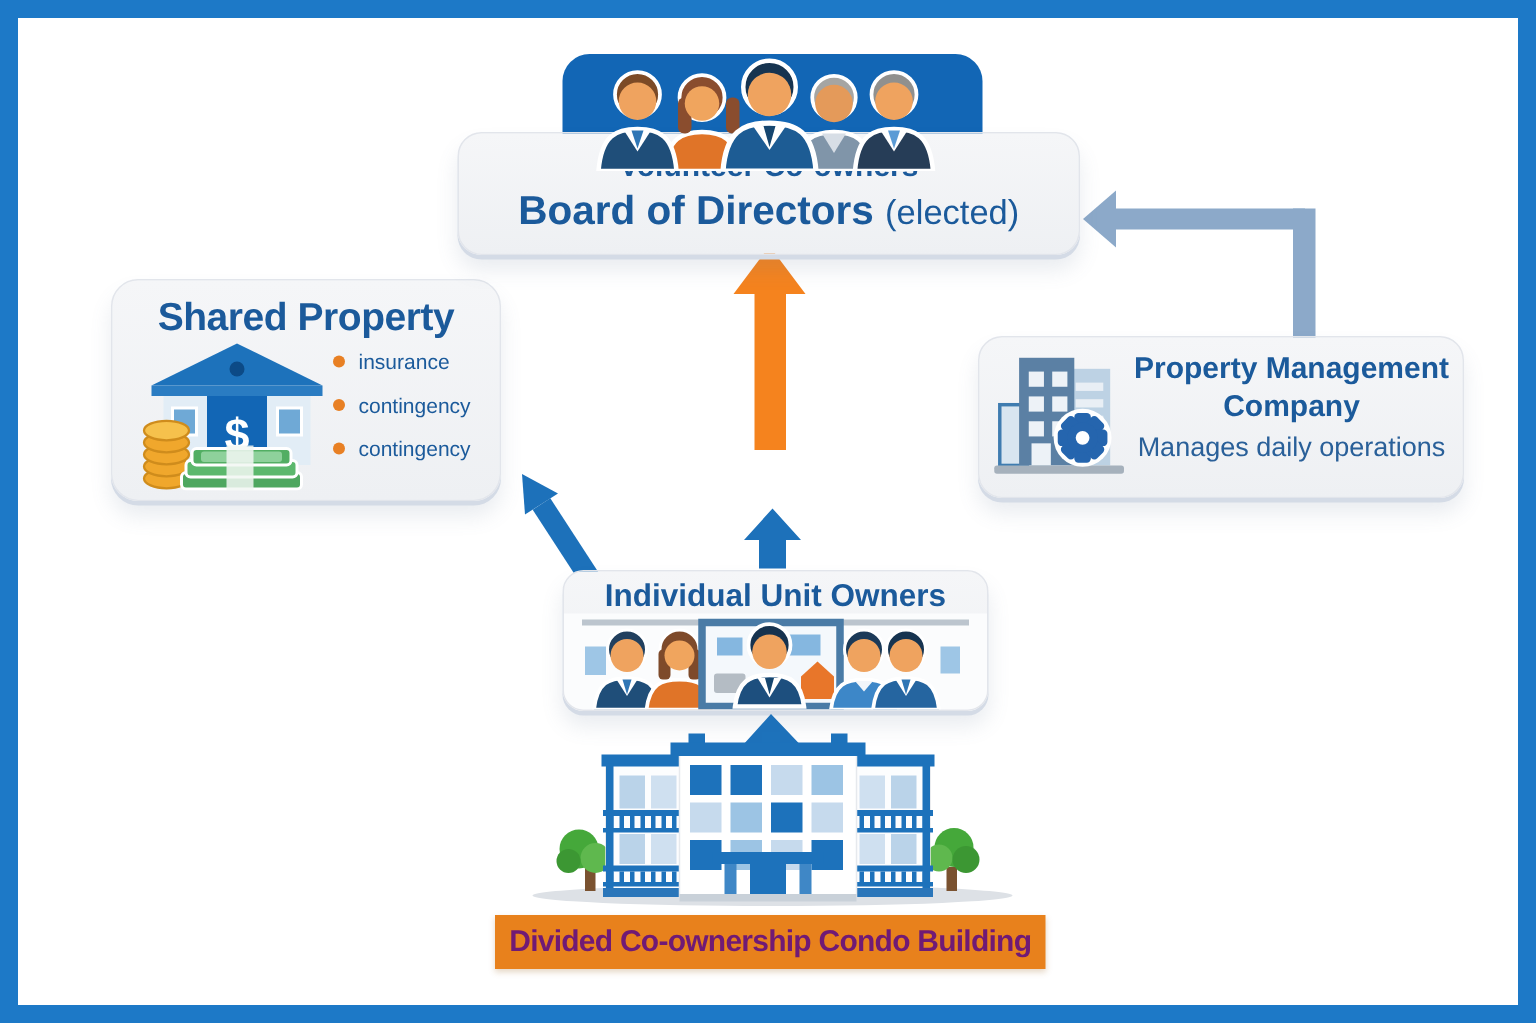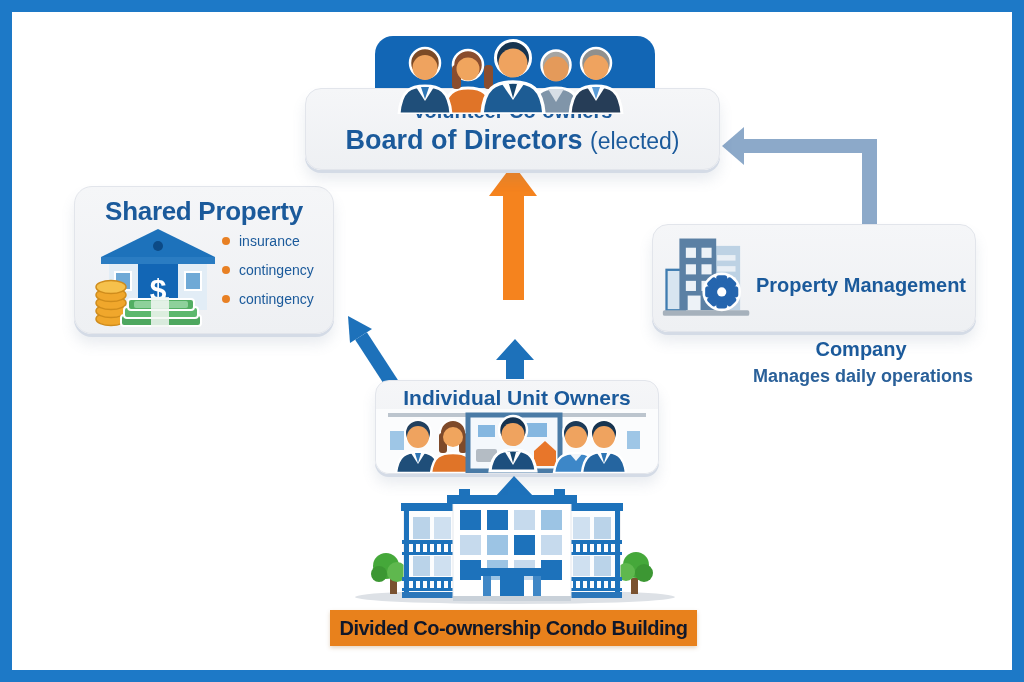--- a/index.html
+++ b/index.html
@@ -7,41 +7,41 @@
     position:relative;width:1024px;height:682px;background:#ffffff;
     font-family:"Liberation Sans",sans-serif;overflow:hidden;
   }
   #frame{position:absolute;inset:0;border:12px solid #1d79c7;pointer-events:none;z-index:50;}
   .abs{position:absolute;}
   .box{
     position:absolute;background:linear-gradient(180deg,#f5f6f8,#eef0f3);
     border:1px solid #e2e5eb;border-radius:16px;
     box-shadow:0 3px 0 #d4dbe6,0 10px 14px rgba(100,120,150,.14);
   }
-  .tblue{color:#1b5a9b;font-weight:bold;margin-top:39px;}
+  .tblue{color:#1b5a9b;font-weight:bold;}
   .center{text-align:center;}
   svg{display:block;}
 
   
   #board-header{position:absolute;left:375px;top:36px;width:280px;height:72px;background:#1266b5;border-radius:18px;z-index:1;}
   #board-people{position:absolute;left:383px;top:38px;z-index:3;}
   #board-box{left:305px;top:88px;width:413px;height:80px;z-index:2;}
   #board-line1{margin-top:11px;font-size:20px;}
   #board-line2{margin-top:2px;font-size:27px;}
   #board-line2 .note{font-weight:normal;font-size:23px;}
 
   
   #mgmt-arrow{position:absolute;left:712px;top:118px;z-index:0;}
 
   
   #property-box{left:652px;top:224px;width:322px;height:106px;}
   #property-icon{position:absolute;left:8px;top:8px;}
   #property-text{position:absolute;left:100px;top:9px;width:216px;white-space:nowrap;}
   #property-text .t1,#property-text .t2{font-size:20px;line-height:25px;}
-  #property-text .sub{font-size:18px;line-height:24px;color:#2a6099;margin-top:2px;font-weight:bold;text-align:right;}
+  #property-text .sub{font-size:18px;line-height:24px;color:#2a6099;margin-top:2px;font-weight:normal;}
 
   
   #shared-box{left:74px;top:186px;width:258px;height:146px;border-radius:18px;}
   #shared-title{margin-top:9px;font-size:26px;letter-spacing:-.3px;}
   #bank-icon{position:absolute;left:10px;top:40px;}
   #expense-list{position:absolute;left:147px;top:46px;display:flex;flex-direction:column;gap:13px;}
   .expense-item{display:flex;align-items:center;gap:9px;font-size:14px;color:#1b5a9b;}
   .dot{width:8px;height:8px;border-radius:50%;background:#e88024;flex:0 0 auto;}
 
   #monthly-fees{left:198px;top:339px;width:160px;color:#dd7226;font-weight:bold;font-size:23px;}
@@ -64,21 +64,21 @@
   
   #owners-box{left:375px;top:380px;width:282px;height:92px;border-radius:14px;overflow:hidden;padding:0;}
   #owners-title{margin-top:5px;font-size:21px;}
   #owners-strip{position:absolute;left:0;top:28px;width:282px;height:64px;background:#fbfcfd;}
 
   
   #building-arrow{position:absolute;left:492px;top:474px;}
   #building-illo{position:absolute;left:352px;top:488px;}
   #banner{
     position:absolute;left:330px;top:610px;width:367px;height:36px;background:#e8811c;
-    color:#0f172a;font-weight:bold;font-size:20px;letter-spacing:-.5px;line-height:36px;text-align:center;
+    color:#701a75;font-weight:bold;font-size:20px;letter-spacing:-.5px;line-height:36px;text-align:center;
     box-shadow:0 2px 4px rgba(150,90,20,.25);
   }
 </style>
 </head>
 <body>
 
 <div id="canvas">
   <div id="frame"></div>
 
   <svg id="mgmt-arrow" width="175" height="112" viewBox="712 118 175 112">

